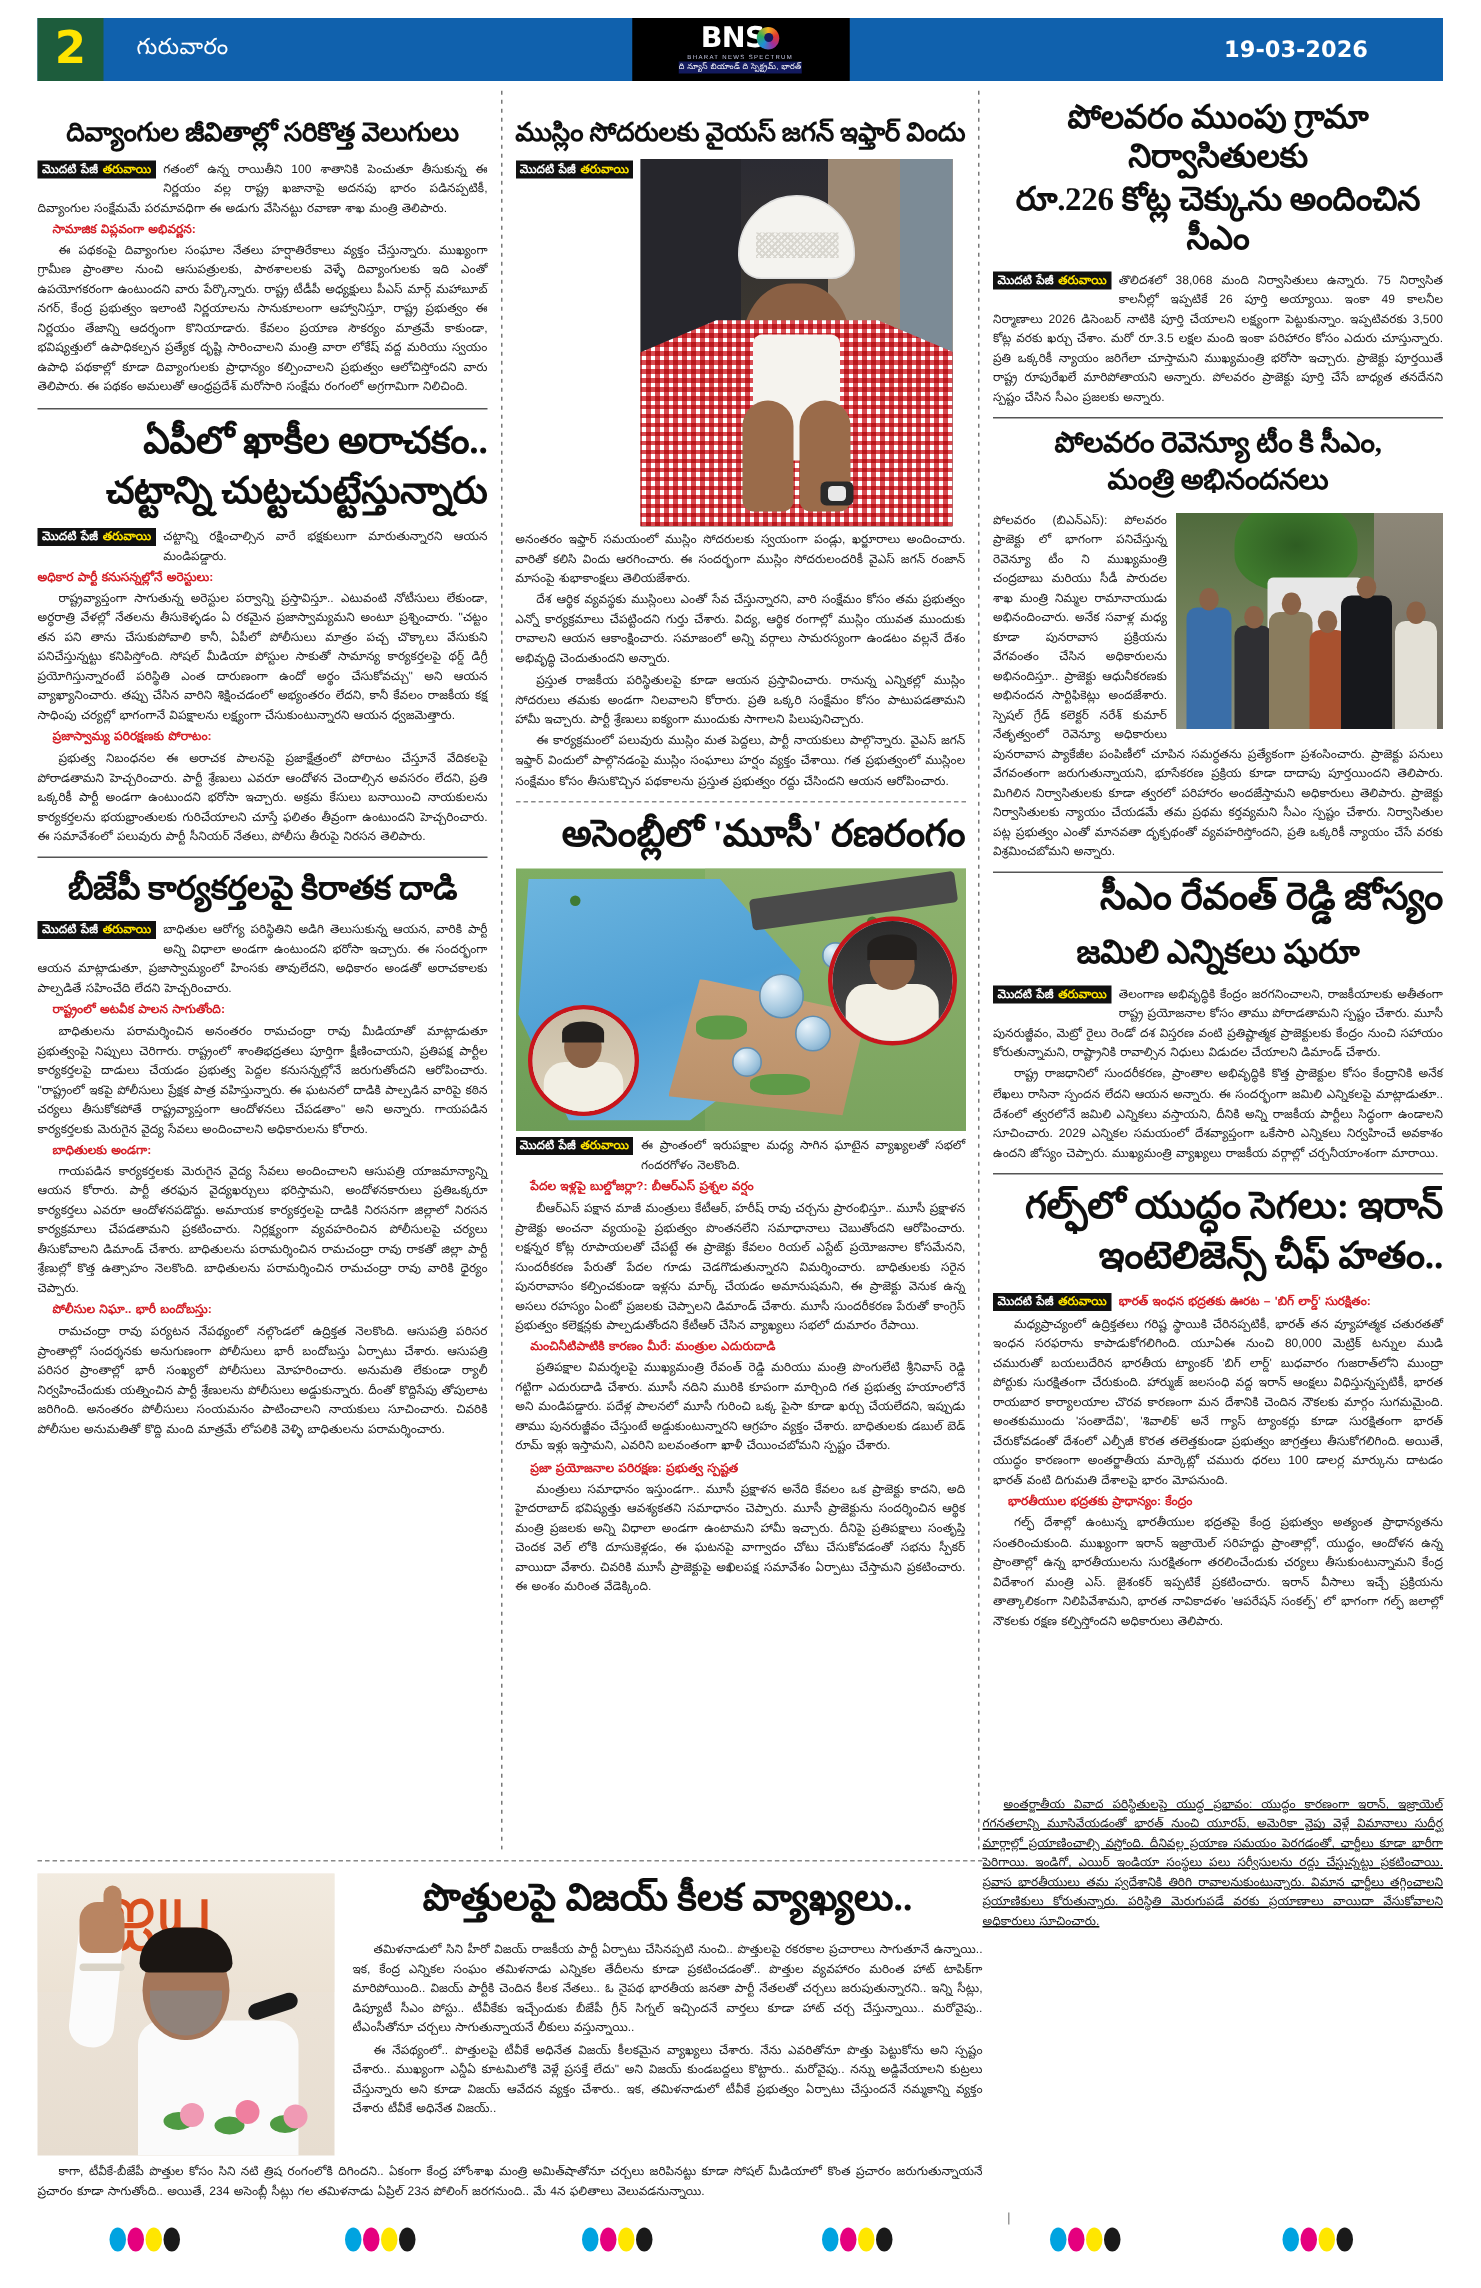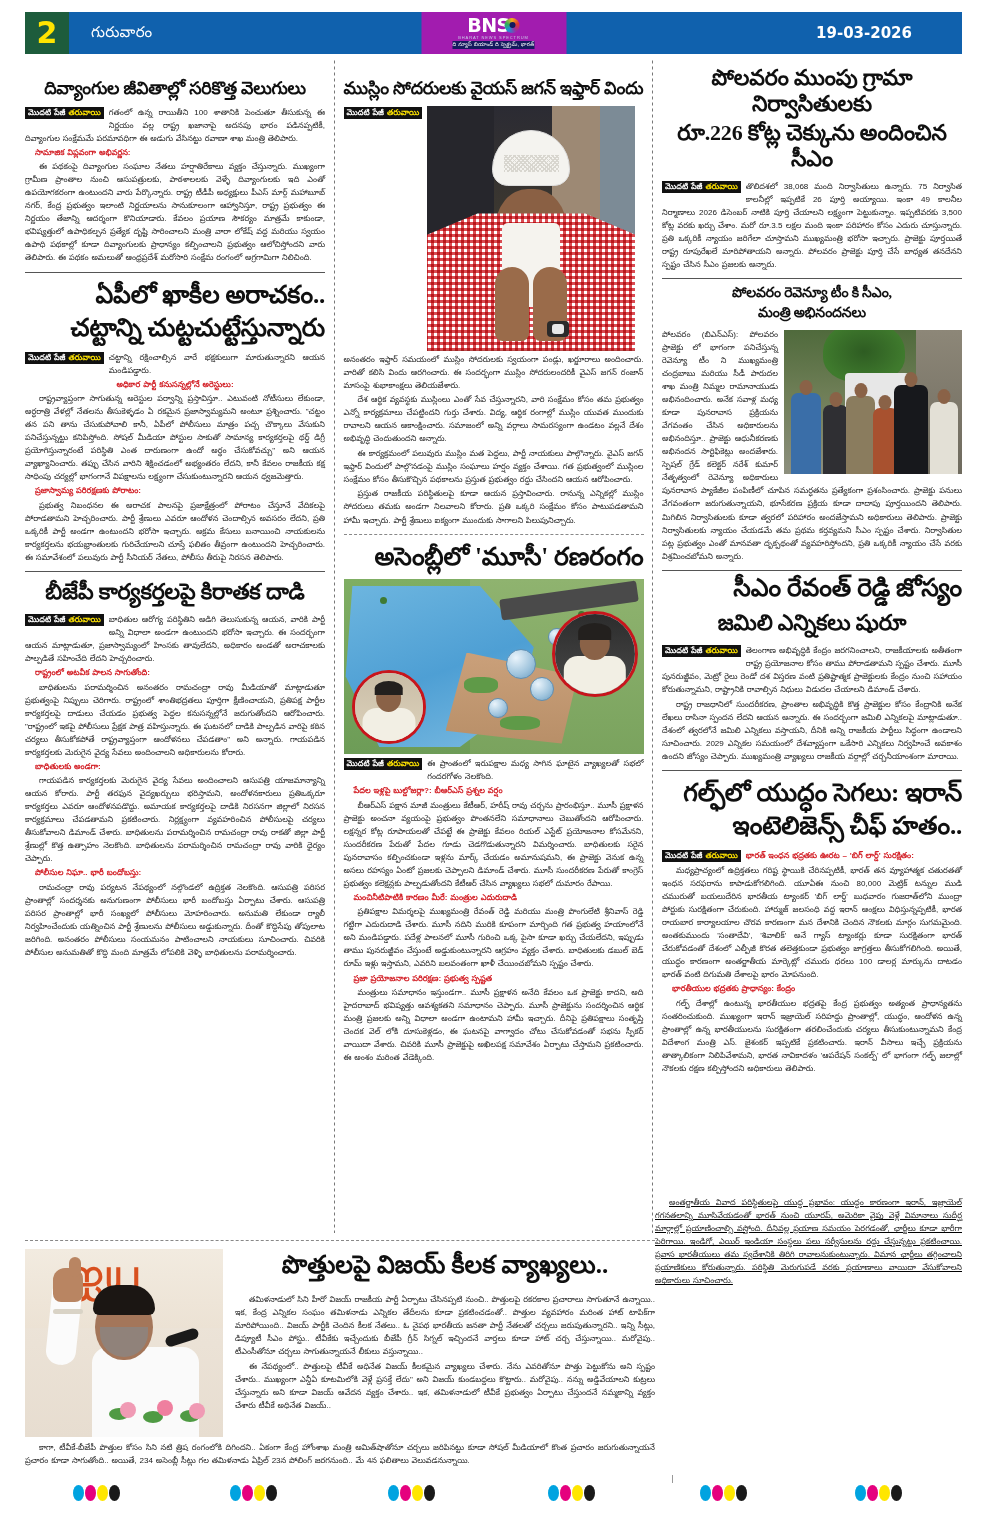--- a/index.html
+++ b/index.html
@@ -26,21 +26,21 @@
   .pagenum {
     color: #ffe400; font-size: 30px; font-weight: bold;
     font-family: "DejaVu Sans", sans-serif; line-height: 1;
   }
   .weekday {
     color: #ffffff; font-size: 15px; margin-left: 22px;
     font-family: "Liberation Sans", sans-serif; letter-spacing: .3px;
   }
   .logo-wrap {
     position: absolute; left: 50%; top: 0; transform: translateX(-50%);
-    height: 42px; width: 145px; background: #a21caf;
+    height: 42px; width: 145px; background: #000000;
     display: flex; flex-direction: column; align-items: center;
     justify-content: center; padding: 1px 0;
   }
   .logo-main {
     display:flex; align-items:center; justify-content:center;
     line-height: .9;
   }
   .logo-bns {
     color:#ffffff; font-size: 19px; font-weight: bold; letter-spacing: -.5px;
     font-family: "DejaVu Sans", sans-serif;
@@ -85,32 +85,32 @@
   
   .hl {
     font-family: "Liberation Serif", serif;
     font-weight: bold; color: #101010;
     text-align: center; line-height: 1.18;
     letter-spacing: -.2px;
   }
   .hl-1 { font-size: 17.5px; margin: 20px 0 7px; }
   .hl-2 { font-size: 25px; margin: 7px 0 8px; text-align: right; }
   .hl-3 { font-size: 22px; margin: 7px 0 8px; }
-  .hl-4 { font-size: 14px; margin: 6px 0 7px; }
+  .hl-4 { font-size: 19px; margin: 6px 0 7px; }
 
   .body-txt {
     font-size: 8.05px; line-height: 1.62; color: #1a1a1a;
     text-align: justify; text-justify: inter-word;
     font-family: "Liberation Sans", sans-serif;
     word-spacing: .6px;
   }
   .body-txt p { margin-bottom: 1.5px; text-indent: 14px; }
   .subhead {
     color: #d31f26; font-size: 8.1px; font-weight: bold;
-    text-align: center; margin: 3px 0 2px; line-height:1.3;
+    text-align: left; margin: 3px 0 2px; line-height:1.3;
   }
   .subhead-l { text-align: left; text-indent: 10px; }
 
   
   .cont-badge {
     display: inline-block; background: #111; padding: 2px 3px;
     vertical-align: top; margin: 1px 5px 1px 0; float: left;
     line-height: 1;
   }
   .cont-badge .b1 { color: #ffffff; font-size: 8px; font-weight: bold; }
@@ -431,22 +431,22 @@
             <div class="jg-hands">
               <div class="jg-hand l"></div>
               <div class="jg-hand r">
                 <div class="jg-watch"></div>
               </div>
             </div>
           </div>
 
           <p style="text-indent:0">అనంతరం ఇఫ్తార్ సమయంలో ముస్లిం సోదరులకు స్వయంగా పండ్లు, ఖర్జూరాలు అందించారు. వారితో కలిసి విందు ఆరగించారు. ఈ సందర్భంగా ముస్లిం సోదరులందరికీ వైఎస్ జగన్ రంజాన్ మాసంపై శుభాకాంక్షలు తెలియజేశారు.</p>
           <p>దేశ ఆర్థిక వ్యవస్థకు ముస్లింలు ఎంతో సేవ చేస్తున్నారని, వారి సంక్షేమం కోసం తమ ప్రభుత్వం ఎన్నో కార్యక్రమాలు చేపట్టిందని గుర్తు చేశారు. విద్య, ఆర్థిక రంగాల్లో ముస్లిం యువత ముందుకు రావాలని ఆయన ఆకాంక్షించారు. సమాజంలో అన్ని వర్గాలు సామరస్యంగా ఉండటం వల్లనే దేశం అభివృద్ధి చెందుతుందని అన్నారు.</p>
+          <p>ప్రస్తుత రాజకీయ పరిస్థితులపై కూడా ఆయన ప్రస్తావించారు. రానున్న ఎన్నికల్లో ముస్లిం సోదరులు తమకు అండగా నిలవాలని కోరారు. ప్రతి ఒక్కరి సంక్షేమం కోసం పాటుపడతామని హామీ ఇచ్చారు. పార్టీ శ్రేణులు ఐక్యంగా ముందుకు సాగాలని పిలుపునిచ్చారు.</p>
           <p>ఈ కార్యక్రమంలో పలువురు ముస్లిం మత పెద్దలు, పార్టీ నాయకులు పాల్గొన్నారు. వైఎస్ జగన్ ఇఫ్తార్ విందులో పాల్గొనడంపై ముస్లిం సంఘాలు హర్షం వ్యక్తం చేశాయి. గత ప్రభుత్వంలో ముస్లింల సంక్షేమం కోసం తీసుకొచ్చిన పథకాలను ప్రస్తుత ప్రభుత్వం రద్దు చేసిందని ఆయన ఆరోపించారు.</p>
-          <p>ప్రస్తుత రాజకీయ పరిస్థితులపై కూడా ఆయన ప్రస్తావించారు. రానున్న ఎన్నికల్లో ముస్లిం సోదరులు తమకు అండగా నిలవాలని కోరారు. ప్రతి ఒక్కరి సంక్షేమం కోసం పాటుపడతామని హామీ ఇచ్చారు. పార్టీ శ్రేణులు ఐక్యంగా ముందుకు సాగాలని పిలుపునిచ్చారు.</p>
         </div>
       </div>
 
       <hr class="hrule">
 
       <div>
         <div class="hl hl-2">అసెంబ్లీలో 'మూసీ' రణరంగం</div>
 
         <div class="ph-musi photo">
           <div class="musi-bank"></div>

